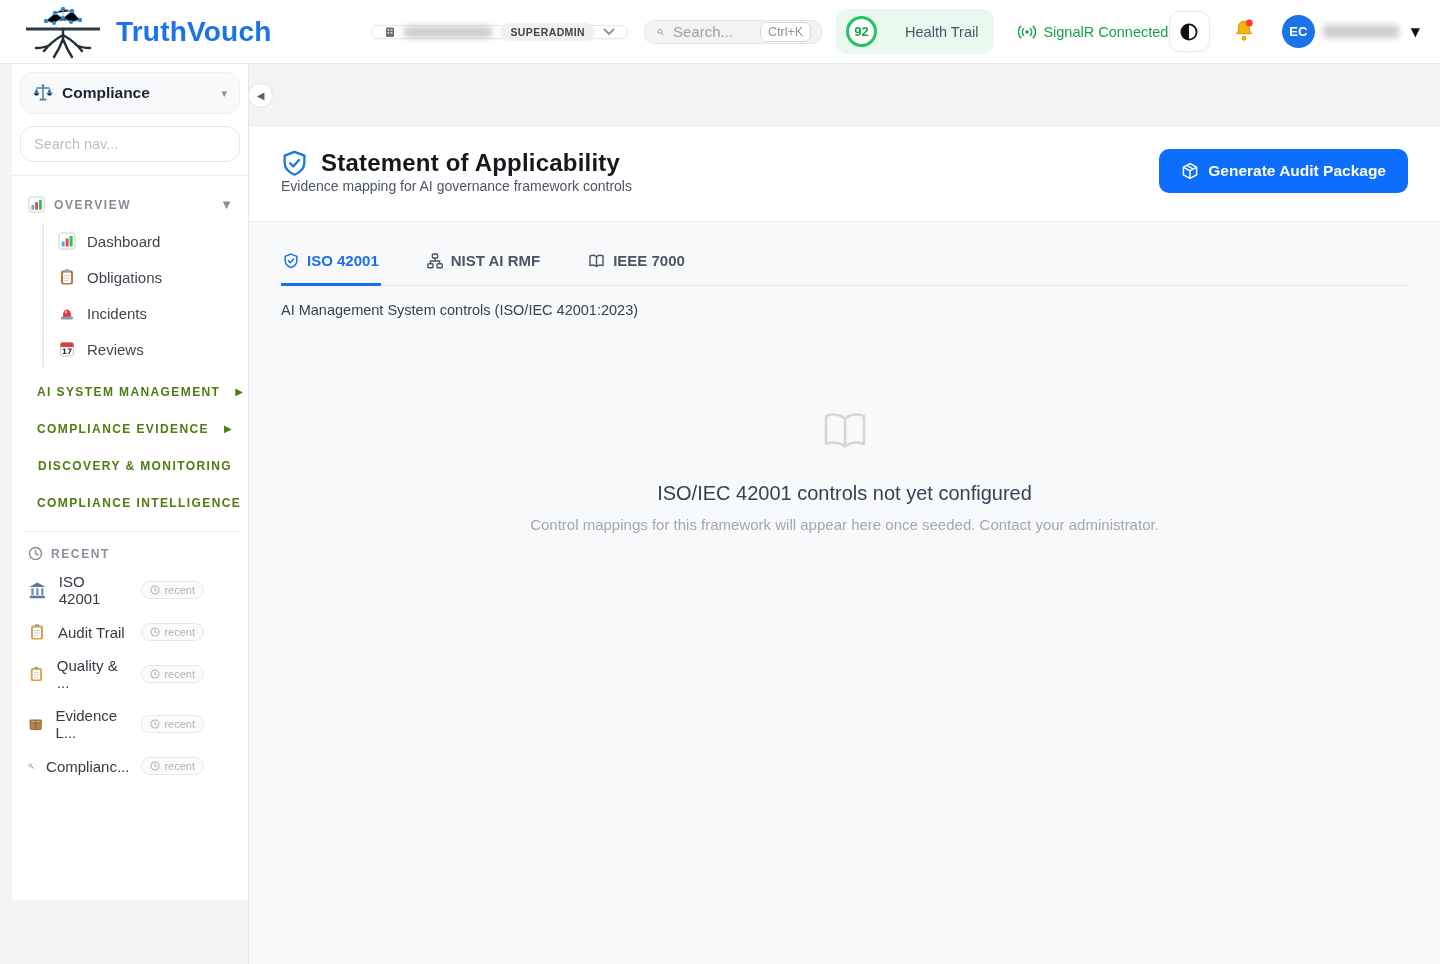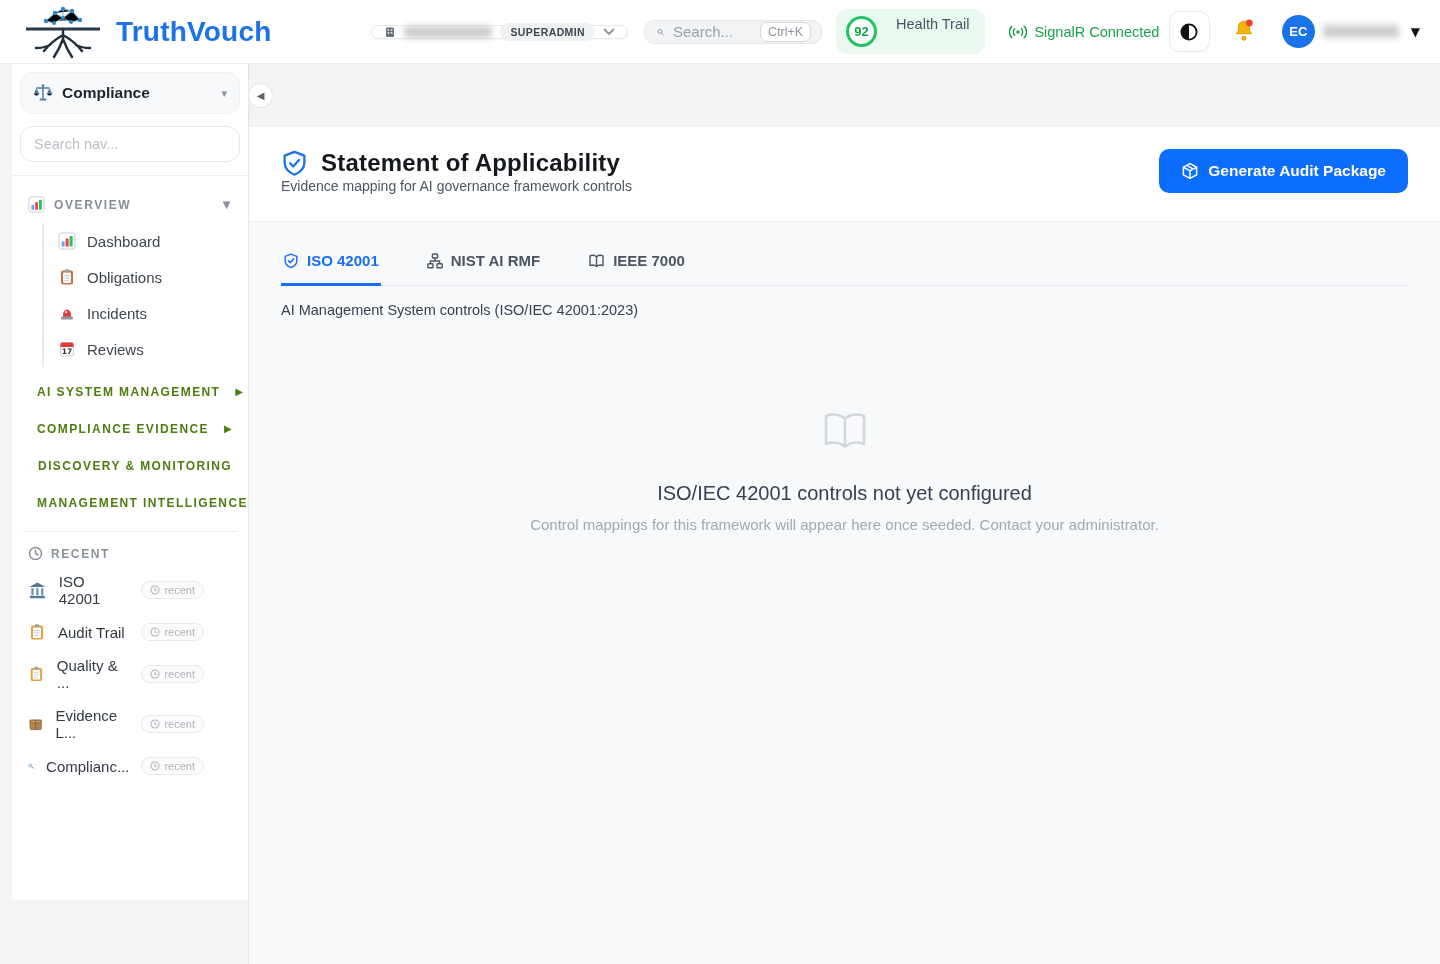--- a/index.html
+++ b/index.html
@@ -16,21 +16,21 @@
   .blur-box { background:#cdcdcd; border-radius:3px; filter:blur(3px); }
   .ws-blur { width:88px; height:12px; }
   .role-badge { background:#eef0f2; color:#3f4650; font-size:10.5px; font-weight:700; letter-spacing:.4px; border-radius:999px; padding:3px 10px; }
   .chev-down { color:#8a919b; font-size:11px; }
 
   .searchbox { margin-left:16px; display:flex; align-items:center; gap:9px; background:#f1f3f4; border:1px solid #e4e7ea; border-radius:10px; height:24px; padding:0 10px 0 12px; width:178px; }
   .searchbox input { border:0; outline:0; background:transparent; font-size:15px; color:#5f6368; width:78px; font-family:inherit; }
   .searchbox input::placeholder { color:#9aa1a9; }
   .kbd { border:1px solid #d5d8dd; background:#fff; border-radius:7px; font-size:12.5px; color:#8d949d; padding:2px 7px; }
 
-  .health { margin-left:14px; display:flex; align-items:flex-start; gap:19px; background:#e9f9ef; border-radius:12px; padding:7px 16px 7px 10px; }
+  .health { margin-left:14px; display:flex; align-items:center; gap:28px; background:#e9f9ef; border-radius:12px; padding:7px 16px 7px 10px; }
   .health-ring { width:31px; height:31px; border:3px solid #22c55e; border-radius:50%; display:flex; align-items:center; justify-content:center; font-size:13px; font-weight:800; color:#16a34a; background:#fff; }
   .health-label { font-size:14.5px; color:#4b5563; }
 
   .signalr { margin-left:24px; display:flex; align-items:center; gap:7px; color:#16a34a; font-size:14.5px; }
 
   .theme-btn { margin-left:auto; width:41px; height:41px; border:1px solid #e8eaee; border-radius:11px; background:#fff; display:flex; align-items:center; justify-content:center; cursor:pointer; box-shadow:0 1px 2px rgba(0,0,0,.04); }
   .bell-btn { margin-left:22px; position:relative; cursor:pointer; background:none; border:0; }
   .avatar { margin-left:26px; width:33px; height:33px; border-radius:50%; background:#1a73e8; color:#fff; font-size:13px; font-weight:800; display:flex; align-items:center; justify-content:center; }
   .user-blur { width:76px; height:13px; margin-left:8px; }
   .user-caret { margin-left:12px; color:#111; font-size:12px; }
@@ -287,21 +287,21 @@
         </div>
 
         <div class="section-row">
           <svg width="17" height="17" viewBox="0 0 18 18">
             <rect x="1.5" y="3" width="15" height="12" rx="1.5" fill="#eceef0" stroke="#aab1b9"></rect>
             <rect x="3.5" y="5" width="5" height="4" fill="#aab1b9"></rect>
             <g stroke="#8f979f" stroke-width="1">
                 <path d="M10 5.5 H14.5 M10 8 H14.5 M3.5 11 H14.5 M3.5 13 H11"></path>
               </g>
           </svg>
-          <span>MANAGEMENT INTELLIGENCE</span>
+          <span>COMPLIANCE INTELLIGENCE</span>
         </div>
 
         <hr class="nav-divider">
 
         <div class="recent-head">
           <svg width="15" height="15" viewBox="0 0 15 15">
             <circle cx="7.5" cy="7.5" r="6" stroke="#8a919b" stroke-width="1.5" fill="none"></circle>
             <path d="M7.5 4.2 V7.5 L10 9" stroke="#8a919b" stroke-width="1.5" fill="none" stroke-linecap="round"></path>
           </svg>
           <span>RECENT</span>

